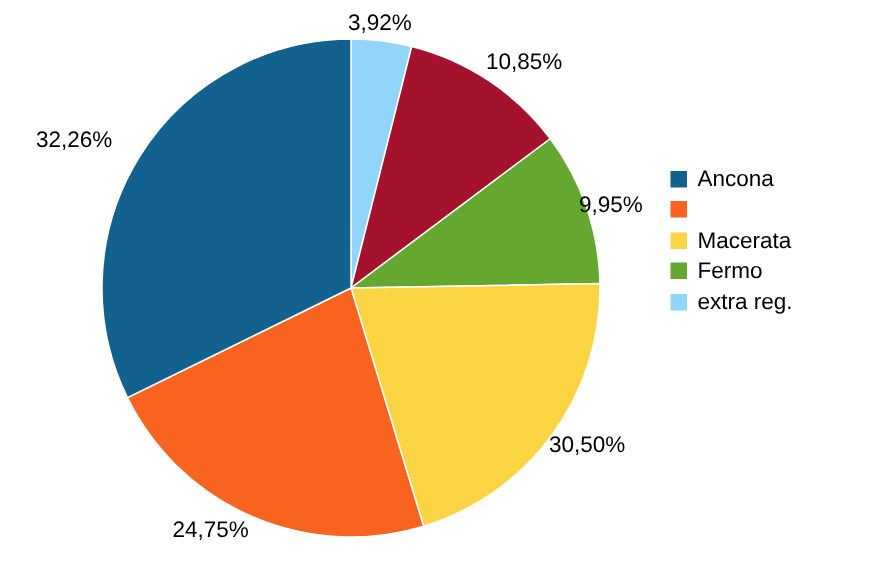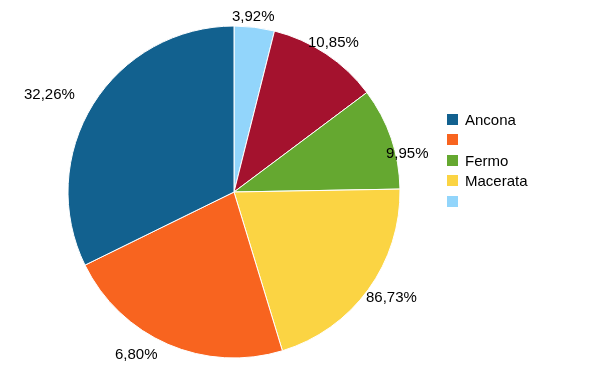--- a/index.html
+++ b/index.html
@@ -68,44 +68,45 @@
         <path d="M 234 192 L 274.47 31.01 A 166 166 0 0 1 366.87 92.50 Z" fill="#A4122E" stroke="#ffffff" stroke-width="1"></path>
         <path d="M 234 192 L 366.87 92.50 A 166 166 0 0 1 399.97 189.08 Z" fill="#65A830" stroke="#ffffff" stroke-width="1"></path>
         <path d="M 234 192 L 399.97 189.08 A 166 166 0 0 1 282.41 350.78 Z" fill="#FBD443" stroke="#ffffff" stroke-width="1"></path>
         <path d="M 234 192 L 282.41 350.78 A 166 166 0 0 1 84.97 265.12 Z" fill="#F8641F" stroke="#ffffff" stroke-width="1"></path>
         <path d="M 234 192 L 84.97 265.12 A 166 166 0 0 1 234.00 26.00 Z" fill="#12618F" stroke="#ffffff" stroke-width="1"></path>
       </g>
   </svg>
 
   <div class="slice-label" style="left:232px; top:7px;">3,92%</div>
 
-  <div class="slice-label" style="left:308px; top:33px;">10,85%</div>
+  <div class="slice-label" style="left:324px; top:33px;">10,85%</div>
 
-  <div class="slice-label" style="left:386px; top:128px;margin-top:16px;">9,95%</div>
+  <div class="slice-label" style="left:386px; top:128px;">9,95%</div>
 
-  <div class="slice-label" style="left:366px; top:288px;">86,73%</div>
+  <div class="slice-label" style="left:366px; top:288px;">30,50%</div>
 
-  <div class="slice-label" style="left:115px; top:345px;">6,80%</div>
+  <div class="slice-label" style="left:115px; top:345px;">24,75%</div>
 
   <div class="slice-label" style="left:24px; top:85px;">32,26%</div>
 
   <div id="legend">
       <div class="legend-item">
         <span class="legend-swatch" style="background: rgb(18, 97, 143);"></span>
         <span class="legend-label">Ancona</span>
       </div>
       <div class="legend-item">
         <span class="legend-swatch" style="background: rgb(248, 100, 31);"></span>
       </div>
       <div class="legend-item">
+        <span class="legend-swatch" style="background: rgb(251, 212, 67);"></span>
+        <span class="legend-label">Macerata</span>
+      </div>
+      <div class="legend-item">
         <span class="legend-swatch" style="background: rgb(101, 168, 48);"></span>
         <span class="legend-label">Fermo</span>
       </div>
       <div class="legend-item">
-        <span class="legend-swatch" style="background: rgb(251, 212, 67);"></span>
-        <span class="legend-label">Macerata</span>
-      </div>
-      <div class="legend-item">
         <span class="legend-swatch" style="background: rgb(146, 213, 251);"></span>
+        <span class="legend-label">extra reg.</span>
       </div>
     </div>
 
 </div>
 
 </body></html>

